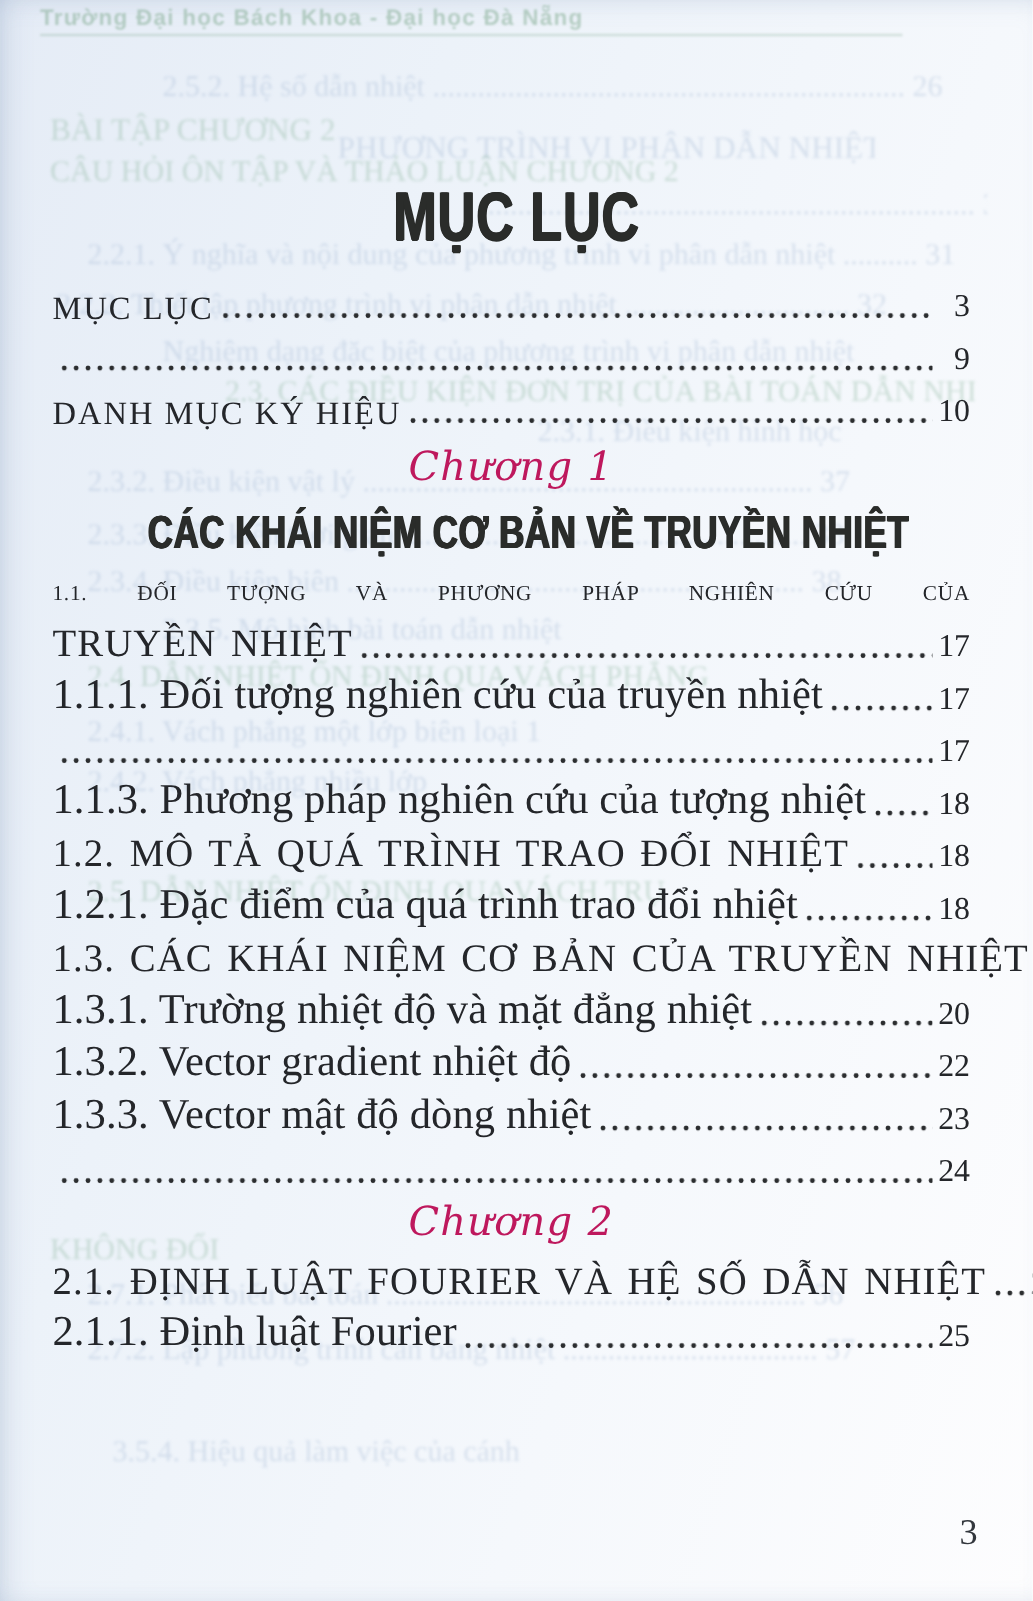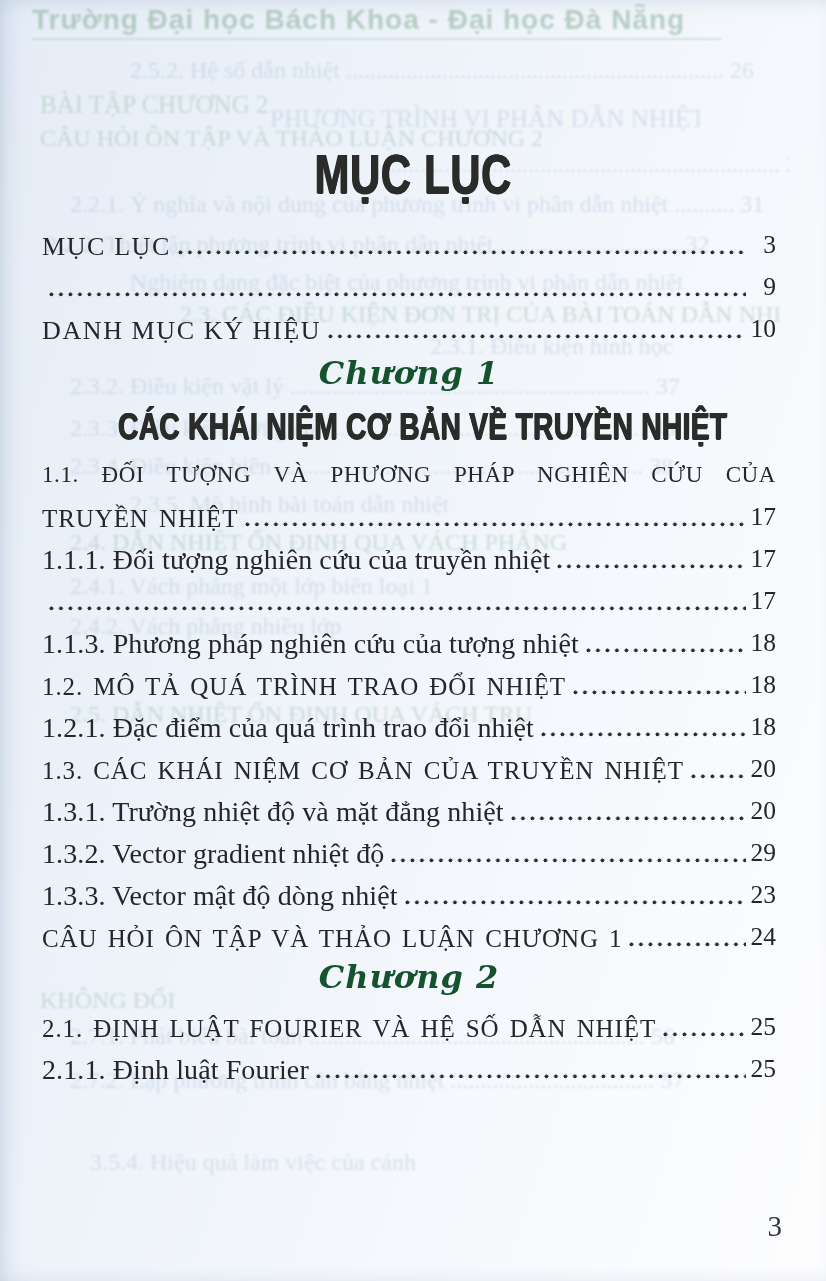--- a/index.html
+++ b/index.html
@@ -11,21 +11,21 @@
   .page{
     position:absolute;inset:0;
     box-shadow:inset 16px 0 26px -16px rgba(90,120,160,.28),
                inset 0 14px 24px -16px rgba(110,140,175,.20),
                inset 0 -12px 22px -16px rgba(120,145,175,.14);
   }
   
   .watermark{
     position:absolute;top:4px;left:32px;width:690px;
     font-family:"Liberation Sans",sans-serif;font-weight:bold;
-    font-size:28px;color:#7fa98e;opacity:.5;filter:blur(.8px);
+    font-size:18px;color:#7fa98e;opacity:.5;filter:blur(.8px);
     border-bottom:2px solid rgba(127,169,142,.55);
     padding-bottom:2px;white-space:nowrap;overflow:hidden;letter-spacing:1px;
   }
   
   #bleed-layer{position:absolute;inset:0;pointer-events:none;}
   .bleed{
     position:absolute;white-space:nowrap;overflow:hidden;
     filter:blur(1.1px);line-height:1.2;
   }
   .bleed.blue{color:#9db3d0;opacity:.34;}
@@ -40,37 +40,37 @@
     font-weight:bold;transform:scale(.80,1.06);transform-origin:center bottom;
     text-shadow:.8px 0 0 currentColor,-.8px 0 0 currentColor,0 .4px 0 currentColor;
     letter-spacing:1px;white-space:nowrap;
   }
   .doc-title .cond{font-size:52px;}
   
   #toc{position:absolute;top:222px;left:42px;right:50px;color:#24262a;}
   .row{display:flex;align-items:flex-end;height:42px;}
   .lbl{white-space:nowrap;line-height:1.05;padding-bottom:4px;}
   .front .lbl{font-size:26px;letter-spacing:1.6px;}
-  .section .lbl{font-size:25px;letter-spacing:.9px;word-spacing:3px;text-align:right;}
-  .sub .lbl{font-size:28px;letter-spacing:.1px;}
+  .section .lbl{font-size:31px;letter-spacing:.9px;word-spacing:3px;text-align:right;}
+  .sub .lbl{font-size:34px;letter-spacing:.1px;}
   .dots{
     flex:1 1 auto;min-width:24px;height:5px;margin:0 2px 9px 7px;
     background:radial-gradient(circle at 2.4px 2.4px,#2b2d2f 1.7px,rgba(0,0,0,0) 2.2px);
     background-size:9.5px 5px;background-repeat:repeat-x;
   }
   .pg{font-size:25.5px;padding-bottom:4px;min-width:28px;text-align:right;}
   .wrap-line1{
-    font-size:23px;letter-spacing:.6px;height:34px;line-height:34px;
+    font-size:17px;letter-spacing:.6px;height:34px;line-height:34px;
     text-align:justify;text-align-last:justify;white-space:nowrap;overflow:hidden;
   }
   .wrap-line2{height:44px;}
   .chapter-label{
     height:54px;line-height:50px;text-align:center;
     font-family:"DejaVu Serif","Liberation Serif",serif;
-    font-style:italic;font-weight:bold;font-size:32px;color:#14532d;
+    font-style:italic;font-weight:normal;font-size:32px;color:#be185d;
     letter-spacing:1px;
   }
   .chapter-label.tight{height:48px;line-height:42px;}
   .chapter-title{height:56px;line-height:52px;text-align:left;color:#2a2c2a;}
   .chapter-title .cond{font-size:35px;letter-spacing:.5px;}
   .chapter-title.tight{height:46px;line-height:40px;}
   
   .pageno{
     position:absolute;top:1210px;right:44px;font-size:29px;color:#33373d;
   }
@@ -158,29 +158,28 @@
         <span class="pg">20</span>
       </div>
       <div class="row sub">
         <span class="lbl">1.3.1. Trường nhiệt độ và mặt đẳng nhiệt</span>
         <span class="dots"></span>
         <span class="pg">20</span>
       </div>
       <div class="row sub">
         <span class="lbl">1.3.2. Vector gradient nhiệt độ</span>
         <span class="dots"></span>
-        <span class="pg">29</span>
+        <span class="pg">22</span>
       </div>
       <div class="row sub">
         <span class="lbl">1.3.3. Vector mật độ dòng nhiệt</span>
         <span class="dots"></span>
         <span class="pg">23</span>
       </div>
       <div class="row section">
-        <span class="lbl">CÂU HỎI ÔN TẬP VÀ THẢO LUẬN CHƯƠNG 1</span>
         <span class="dots"></span>
         <span class="pg">24</span>
       </div>
       <div class="chapter-label tight">Chương 2</div>
       <div class="row section">
         <span class="lbl">2.1. ĐỊNH LUẬT FOURIER VÀ HỆ SỐ DẪN NHIỆT</span>
         <span class="dots"></span>
         <span class="pg">25</span>
       </div>
       <div class="row sub">

